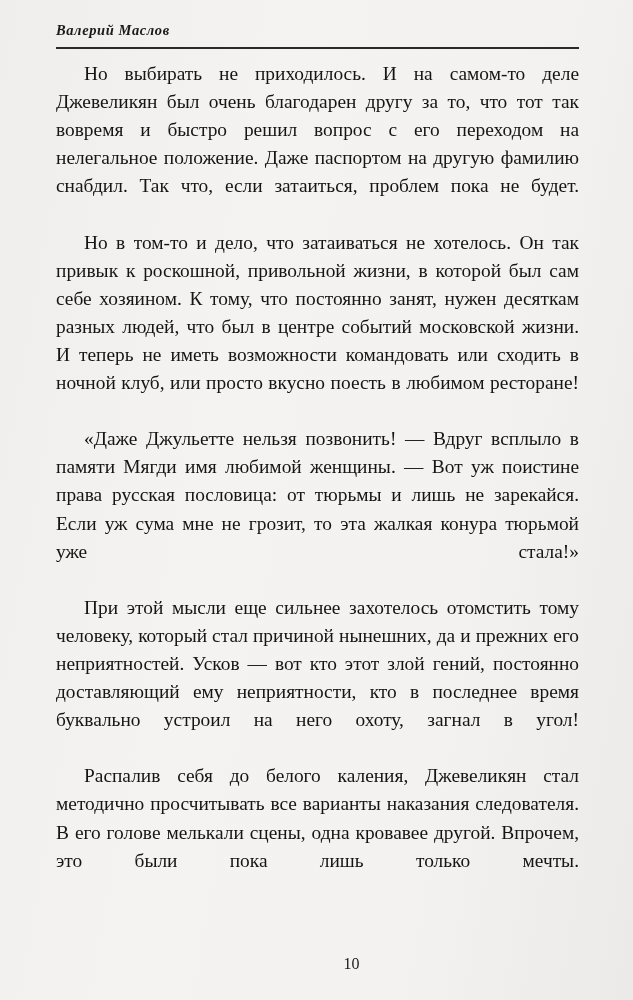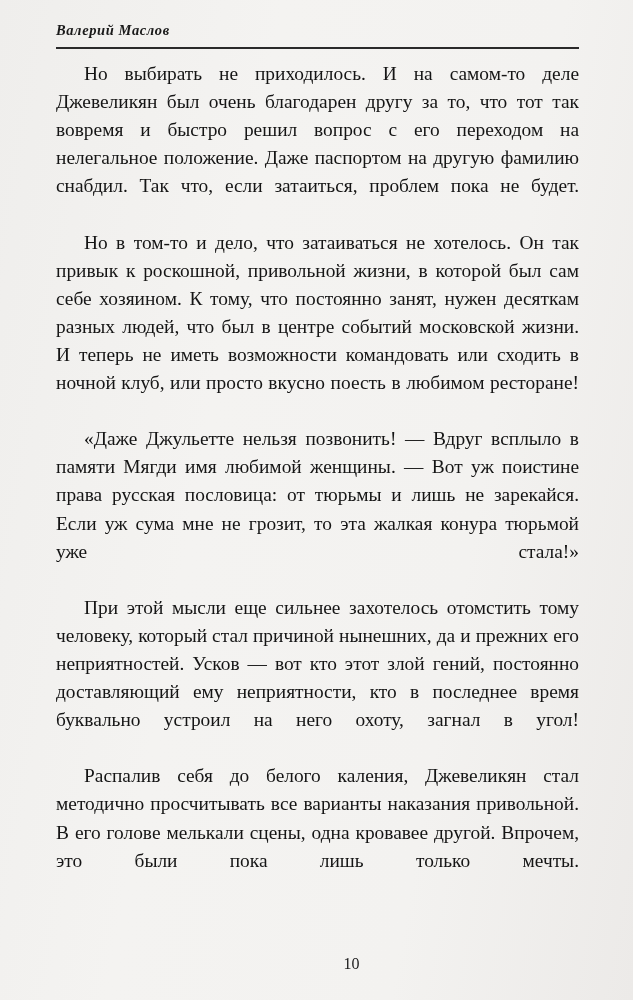--- a/index.html
+++ b/index.html
@@ -91,19 +91,19 @@
 
   <div class="running-head">Валерий Маслов</div>
 
   <div class="head-rule"></div>
 
   <div class="textblock">
     <p class="para">Но выбирать не приходилось. И на самом-то деле Джевеликян был очень благодарен другу за то, что тот так вовремя и быстро решил вопрос с его переходом на нелегальное положение. Даже паспортом на другую фамилию снабдил. Так что, если затаиться, проблем пока не будет.</p>
     <p class="para">Но в том-то и дело, что затаиваться не хотелось. Он так привык к роскошной, привольной жизни, в которой был сам себе хозяином. К тому, что постоянно занят, нужен десяткам разных людей, что был в центре событий московской жизни. И теперь не иметь возможности командовать или сходить в ночной клуб, или просто вкусно поесть в любимом ресторане!</p>
     <p class="para">«Даже Джульетте нельзя позвонить! — Вдруг всплыло в памяти Мягди имя любимой женщины. — Вот уж поистине права русская пословица: от тюрьмы и лишь не зарекайся. Если уж сума мне не грозит, то эта жалкая конура тюрьмой уже стала!»</p>
     <p class="para">При этой мысли еще сильнее захотелось отомстить тому человеку, который стал причиной нынешних, да и прежних его неприятностей. Усков — вот кто этот злой гений, постоянно доставляющий ему неприятности, кто в последнее время буквально устроил на него охоту, загнал в угол!</p>
-    <p class="para">Распалив себя до белого каления, Джевеликян стал методично просчитывать все варианты наказания привольной. В его голове мелькали сцены, одна кровавее другой. Впрочем, это были пока лишь только мечты.</p>
+    <p class="para">Распалив себя до белого каления, Джевеликян стал методично просчитывать все варианты наказания следователя. В его голове мелькали сцены, одна кровавее другой. Впрочем, это были пока лишь только мечты.</p>
 
   </div>
 
   <div class="folio">10</div>
 
 </div>
 
 </body></html>

